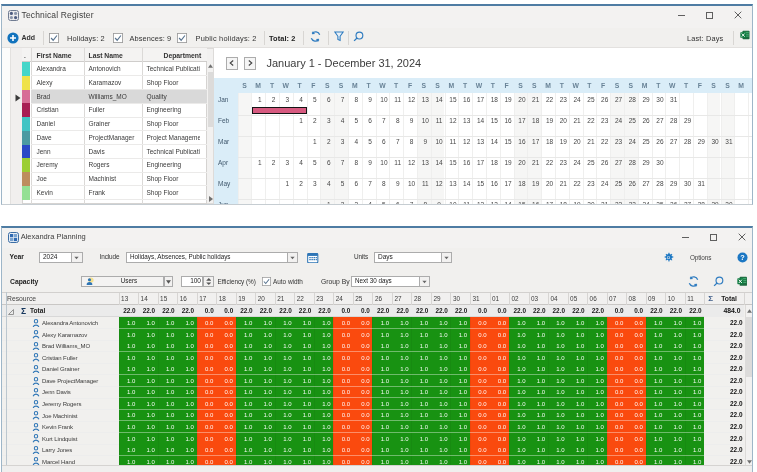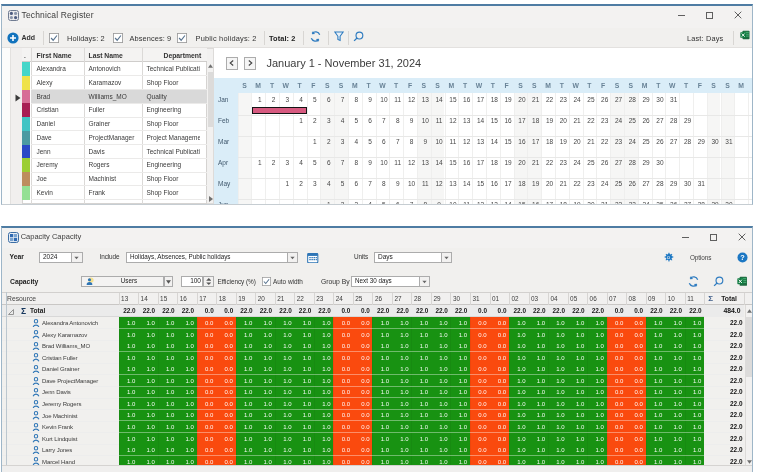--- a/index.html
+++ b/index.html
@@ -171,21 +171,21 @@
   </svg>
 <div style="left:214px;top:48px;width:538px;height:156.2px;background:#fff;"></div>
 <div style="left:226px;top:57px;width:12px;height:12.5px;background:#f5f5f5;border:1px solid #acacac;"></div>
 <svg style="left:229.2px;top:60.4px" width="6" height="6" viewBox="0 0 6 6">
 <path d="M4.2 0.5 L1.2 3 L4.2 5.5" stroke="#444" stroke-width="1.1" fill="none"></path>
   </svg>
 <div style="left:243.5px;top:57px;width:12px;height:12.5px;background:#f5f5f5;border:1px solid #acacac;"></div>
 <svg style="left:246.7px;top:60.4px" width="6" height="6" viewBox="0 0 6 6">
 <path d="M1.8 0.5 L4.8 3 L1.8 5.5" stroke="#444" stroke-width="1.1" fill="none"></path>
   </svg>
-<div class="t" style="left:266.5px;top:57.5px;width:250px;height:13px;font-size:11px;color:#3c3c3c;">January 1 - November 31, 2024</div>
+<div class="t" style="left:266.5px;top:57.5px;width:250px;height:13px;font-size:11px;color:#3c3c3c;">January 1 - December 31, 2024</div>
 <div style="left:214px;top:78px;width:538px;height:15.4px;background:#daedf8;"></div>
 <div style="left:214px;top:78px;width:538px;height:126.2px;overflow:hidden;">
     <div class="t" style="left:23.5px;top:4.8px;width:13.8px;height:8px;font-size:6.8px;font-weight:bold;color:#688296;text-align:center;">S</div>
     <div class="t" style="left:37.3px;top:4.8px;width:13.8px;height:8px;font-size:6.8px;font-weight:bold;color:#688296;text-align:center;">M</div>
     <div class="t" style="left:51.1px;top:4.8px;width:13.8px;height:8px;font-size:6.8px;font-weight:bold;color:#688296;text-align:center;">T</div>
     <div class="t" style="left:64.9px;top:4.8px;width:13.8px;height:8px;font-size:6.8px;font-weight:bold;color:#688296;text-align:center;">W</div>
     <div class="t" style="left:78.7px;top:4.8px;width:13.8px;height:8px;font-size:6.8px;font-weight:bold;color:#688296;text-align:center;">T</div>
     <div class="t" style="left:92.5px;top:4.8px;width:13.8px;height:8px;font-size:6.8px;font-weight:bold;color:#688296;text-align:center;">F</div>
     <div class="t" style="left:106.3px;top:4.8px;width:13.8px;height:8px;font-size:6.8px;font-weight:bold;color:#688296;text-align:center;">S</div>
     <div class="t" style="left:120.1px;top:4.8px;width:13.8px;height:8px;font-size:6.8px;font-weight:bold;color:#688296;text-align:center;">S</div>
@@ -468,21 +468,21 @@
   </div>
 <div style="left:1px;top:225.7px;width:752px;height:246.3px;border:1px solid #9eb6c8;border-top:2px solid #4e7ca3;border-bottom:none;background:#f1f0ee;"></div>
 <div style="left:2px;top:228px;width:750px;height:20px;background:#f3f2f1;"></div>
 <svg style="left:8px;top:231.5px" width="11" height="11" viewBox="0 0 11 11">
 <rect x="0.5" y="0.5" width="10" height="10" rx="2" fill="#e8eef5" stroke="#3c6ea5" stroke-width="1"></rect>
 <rect x="2" y="2" width="3.2" height="3.2" fill="#2f69b2"></rect>
 <rect x="5.9" y="2" width="3.2" height="3.2" fill="#7aa3cf"></rect>
 <rect x="2" y="5.9" width="3.2" height="3.2" fill="#7aa3cf"></rect>
 <rect x="5.9" y="5.9" width="3.2" height="3.2" fill="#2f69b2"></rect>
 </svg>
-<div class="t" style="left:20.7px;top:232.5px;width:200px;height:10px;font-size:7.5px;color:#3d3d3d;">Capacity Capacity</div>
+<div class="t" style="left:20.7px;top:232.5px;width:200px;height:10px;font-size:7.5px;color:#3d3d3d;">Alexandra Planning</div>
 <div style="left:681.5px;top:237px;width:7px;height:1.1px;background:#5f5f5f;"></div>
 <div style="left:709.5px;top:233.5px;width:7px;height:7px;border:1px solid #5f5f5f;"></div>
 <svg style="left:737.5px;top:233px" width="8" height="8" viewBox="0 0 8 8">
 <path d="M0.7 0.7 L7.3 7.3 M7.3 0.7 L0.7 7.3" stroke="#5f5f5f" stroke-width="1"></path>
   </svg>
 <div class="t" style="left:9.5px;top:254px;width:30px;height:8px;font-size:6.8px;color:#222;font-weight:bold;">Year</div>
 <div style="left:39px;top:251.5px;width:43.5px;height:11px;background:#fff;border:1px solid #acacac;"></div>
 <div class="t" style="left:43px;top:253.5px;width:27px;height:7px;font-size:6.5px;color:#222;">2024</div>
 <div style="left:71px;top:251.5px;width:11.5px;height:11px;background:#f2f1f0;border:1px solid #acacac;"></div>
 <svg style="left:74px;top:255.5px" width="5" height="4" viewBox="0 0 6 4">

